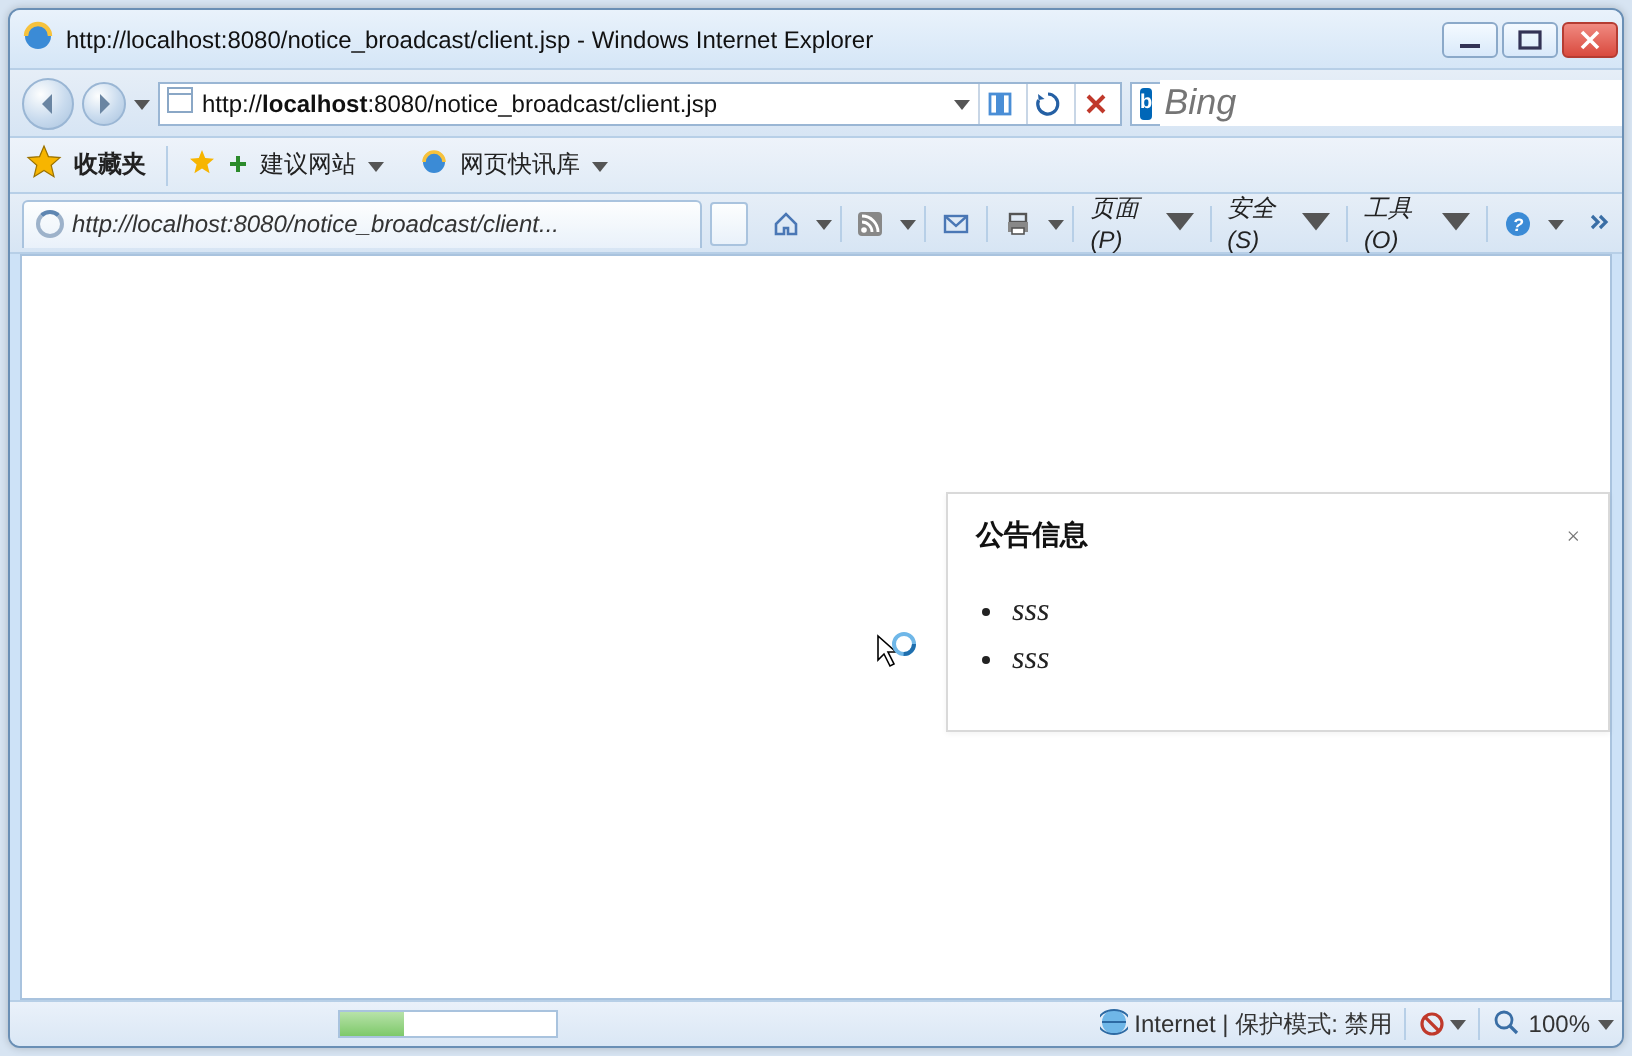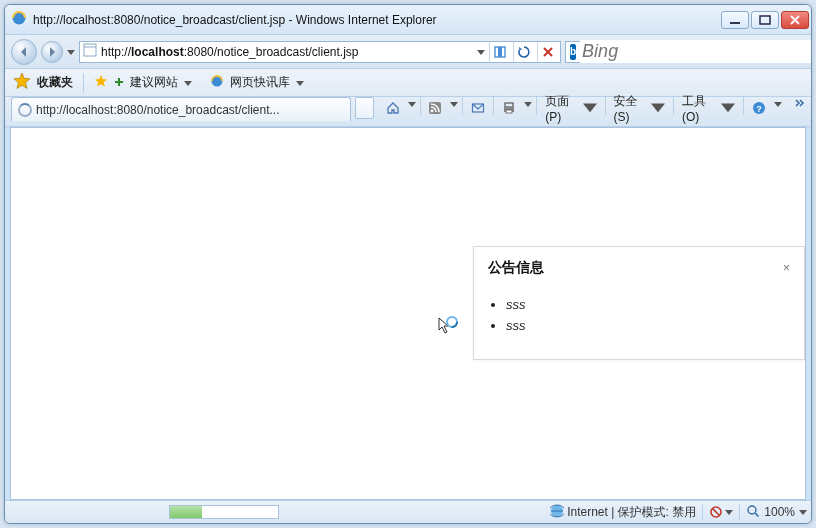--- a/index.html
+++ b/index.html
@@ -113,23 +113,24 @@
   .fav-sep{width:1px;height:20px;background:#b7cfe7;margin:0 4px;}
   .fav-suggest-star svg{width:14px;height:14px;fill:#f7b500;}
   .fav-plus svg{width:10px;height:10px;fill:#2b8a2b;}
   .fav-suggest-text, .fav-quick-text{font-size:12px;color:#222;}
   .fav-ie svg{width:14px;height:14px;}
   .dd svg{width:8px;height:8px;fill:#555;}
   
   .tabbar{
     height:30px;
     background: linear-gradient(#e6eef7,#d7e5f4);
-    display:flex; 
+    display:flex; align-items:center;
     padding:0 6px; gap:4px;
     border-bottom:1px solid #b7cfe7;
+    font-style:italic;
   }
   .tab{
     height:24px;
     min-width: 340px;
     background:linear-gradient(#fdfefe,#e9f1fa);
     border:1px solid #a9c3de;
     border-bottom:none;
     border-radius:3px 3px 0 0;
     display:flex; align-items:center; padding:0 6px; gap:4px;
     font-size:12px; color:#333;
@@ -149,20 +150,21 @@
   .cmdsep{width:1px;height:18px;background:#b7cfe7;}
   .cmdtext{font-size:12px;color:#222;}
   .chevrons svg{width:10px;height:10px;fill:#3a6ea5;}
   
   .viewport{
     flex:1;
     background:#fff;
     position:relative;
     border:1px solid #a9c3de;
     margin:0 5px 0 5px;
+    font-family:Liberation Serif, serif;
   }
   .loading-cursor{
     position:absolute; left:426px; top:188px;
     pointer-events:none;
   }
   .loading-cursor svg{width:22px;height:22px;}
   .notice-panel{
     position:absolute;
     right:0; top:118px;
     width:332px;
@@ -170,21 +172,21 @@
     border:1px solid #d9d9d9;
     box-shadow:0 1px 3px rgba(0,0,0,.05);
     padding:12px 14px 20px 14px;
   }
   .notice-head{
     display:flex;align-items:center;
   }
   .notice-title{font-size:14px;font-weight:700;color:#111;}
   .notice-close{font-size:12px;color:#777;cursor:pointer;}
   .notice-list{margin:20px 0 0 18px;padding:0;}
-  .notice-list li{font-size:13px;font-style:italic;color:#222;margin:6px 0;}
+  .notice-list li{font-size:16px;font-style:italic;color:#222;margin:6px 0;}
   
   .statusbar{
     height:23px;
     background:linear-gradient(#eaf1fa,#dae7f5);
     border-top:1px solid #b7cfe7;
     display:flex; align-items:center;
     font-size:12px;color:#333;
     padding:0 4px;
   }
   .progress-track{

